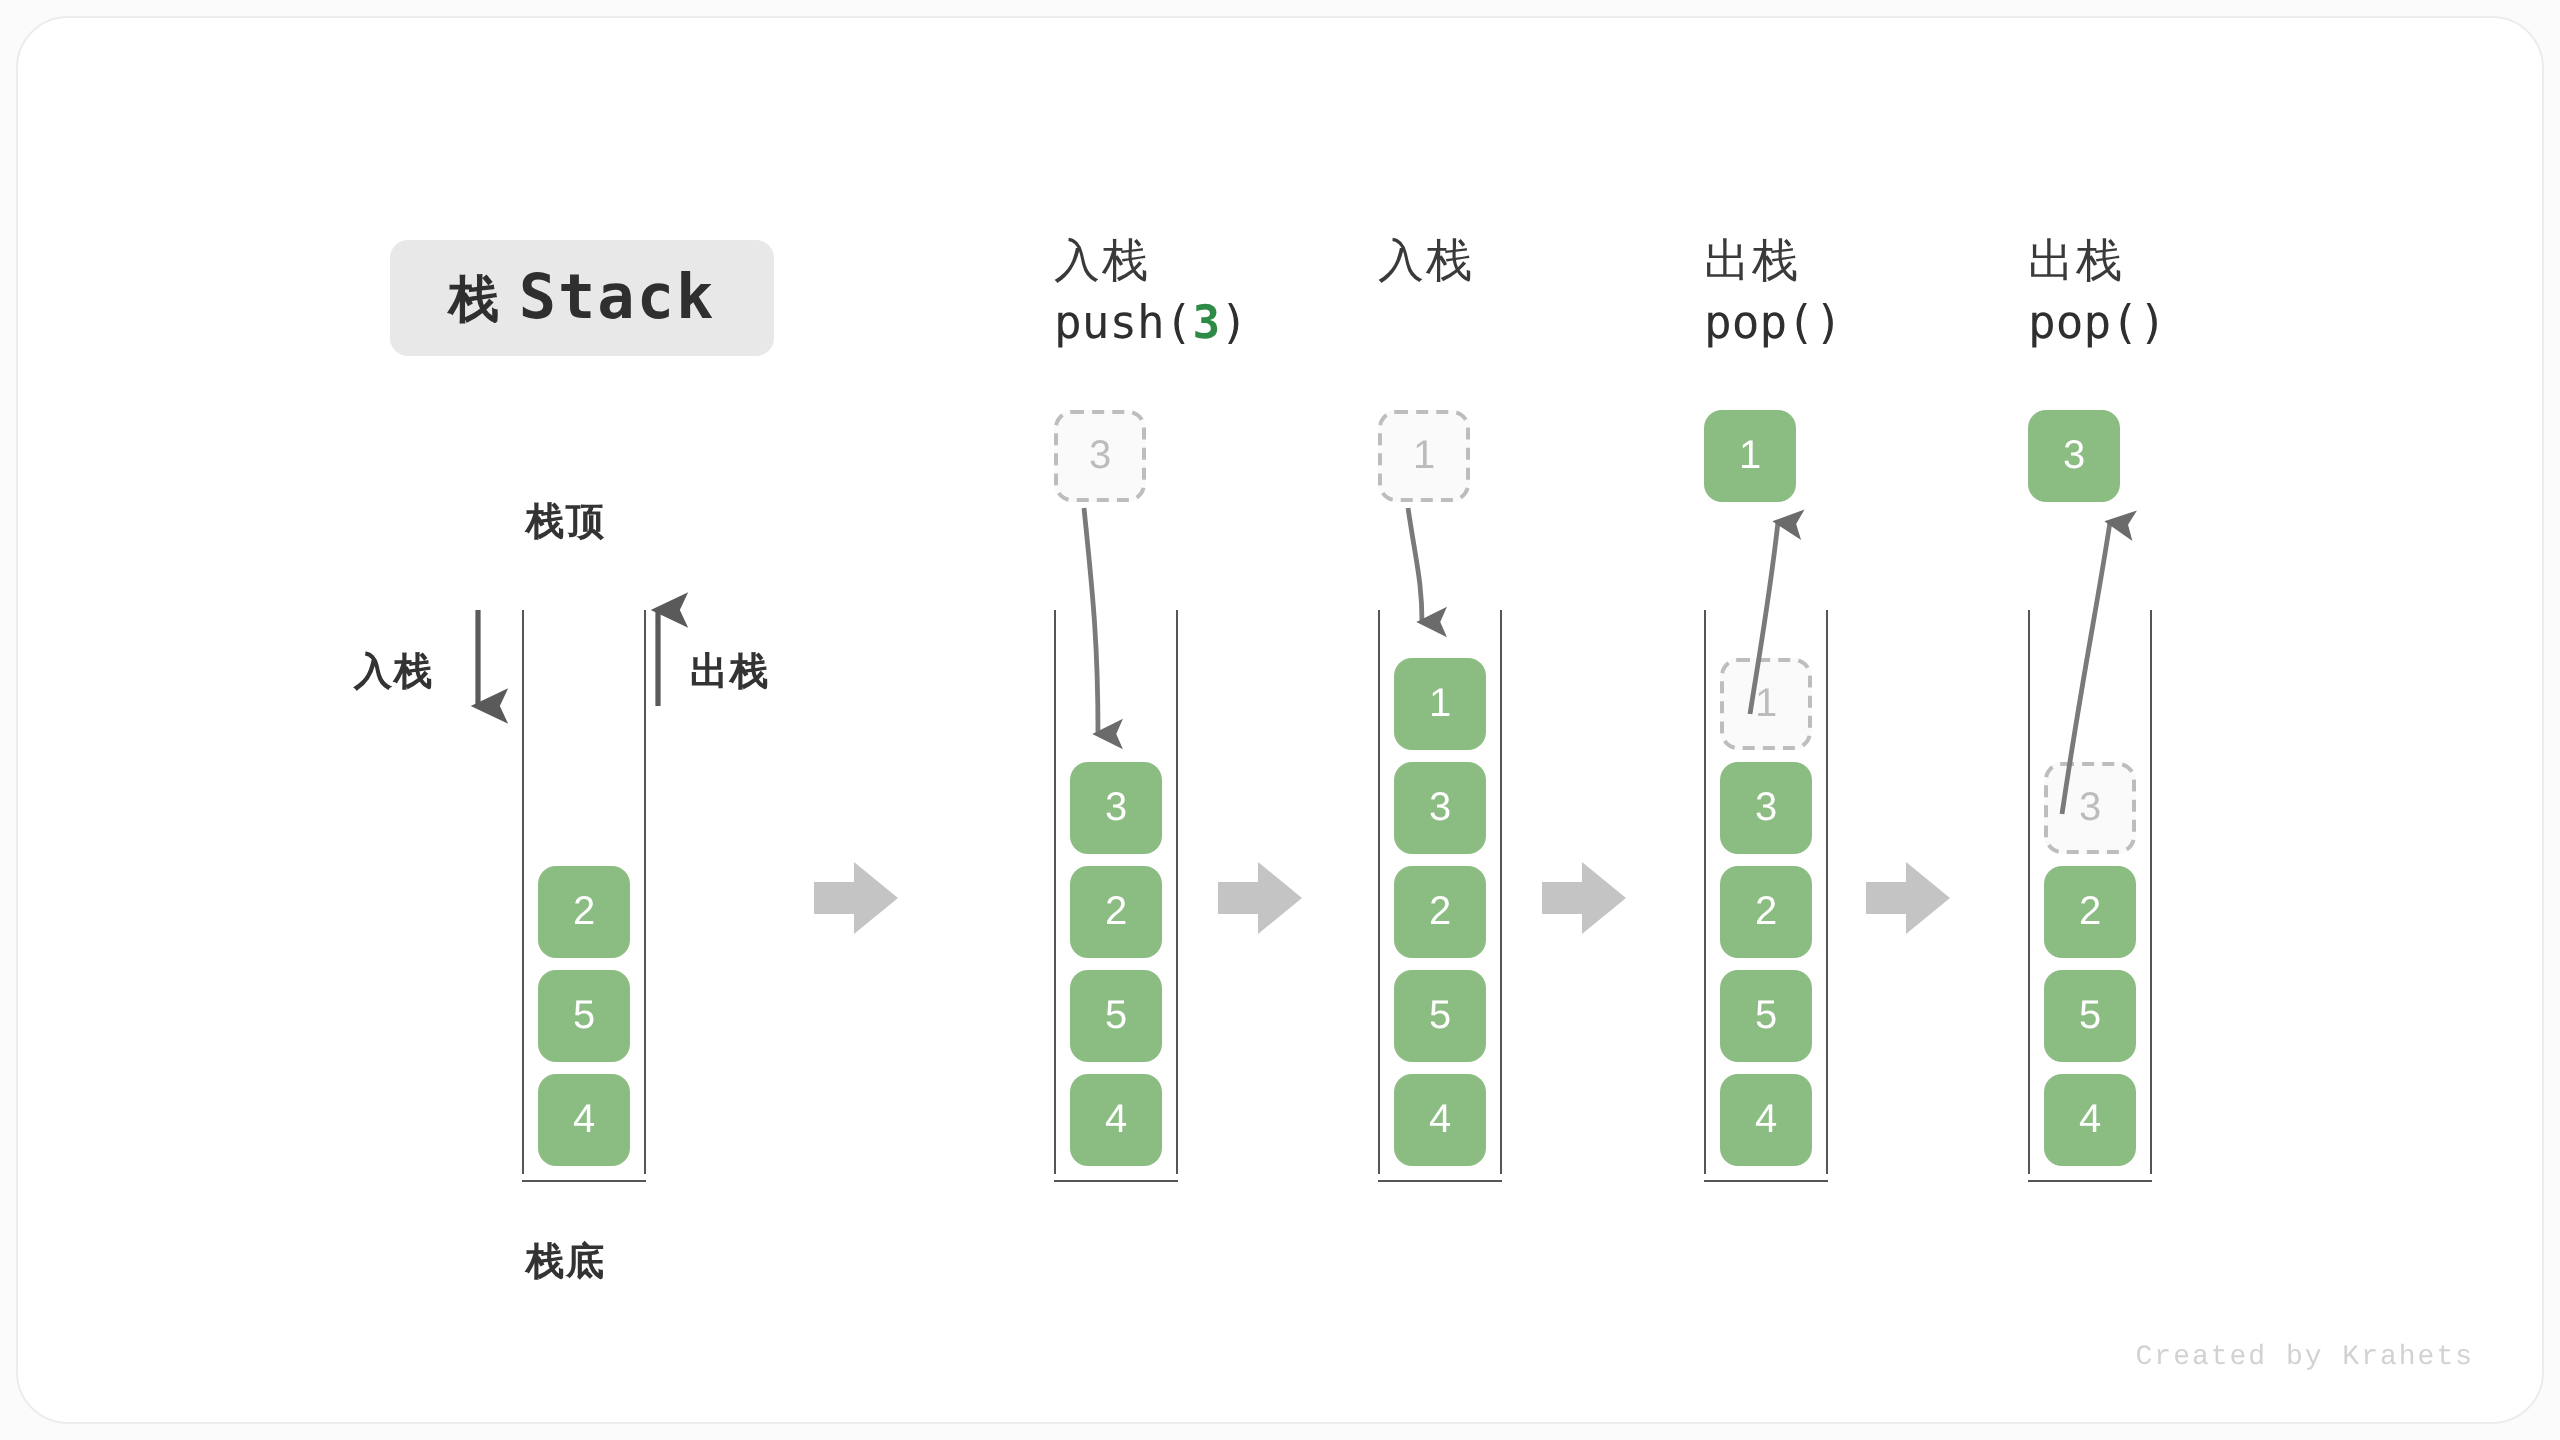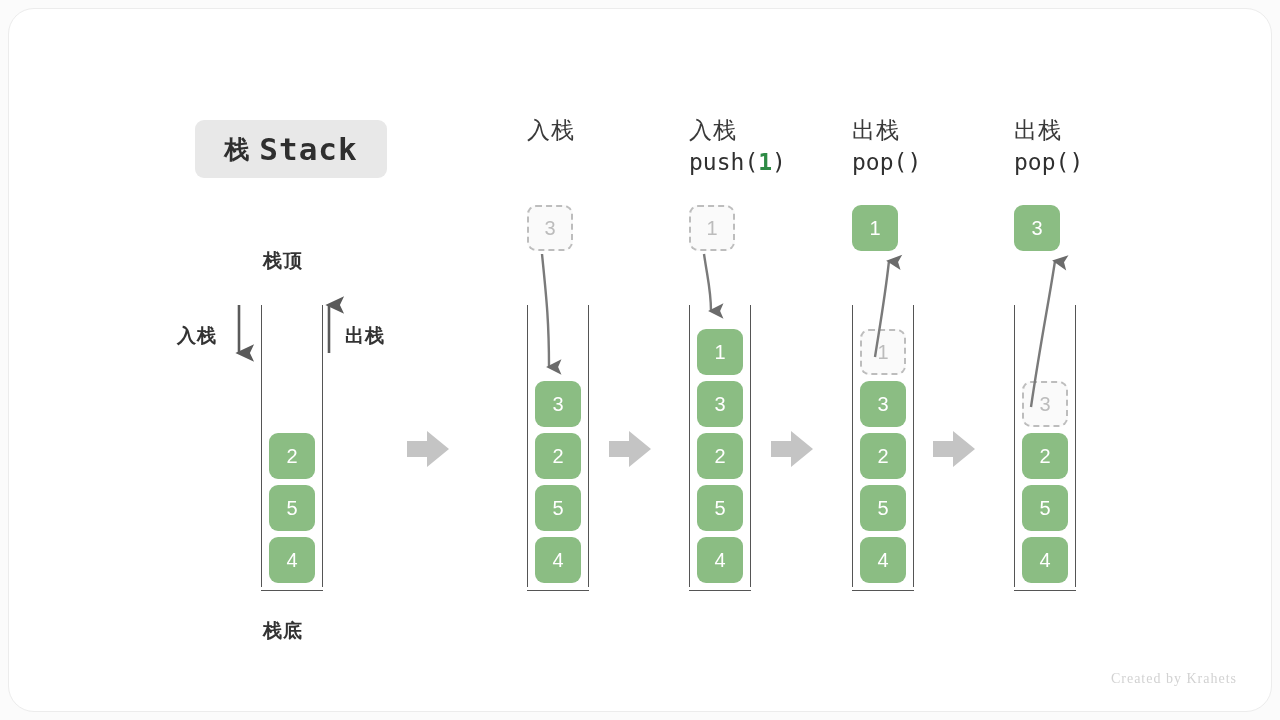--- a/index.html
+++ b/index.html
@@ -162,44 +162,44 @@
     top: 0;
     width: 1264px;
     height: 704px;
     pointer-events: none;
   }
 
   .watermark {
     position: absolute;
     right: 34px;
     bottom: 24px;
-    font-family: Liberation Serif, serif;
+    font-family: Liberation Mono, monospace;
     font-size: 14px;
     color: #d2d2d2;
     letter-spacing: 1px;
   }
 </style>
 </head>
 <body>
 
 <div class="page">
   <div class="card">
 
     <div class="title-chip">
       <span>栈</span>
       <span class="mono">Stack</span>
     </div>
 
     <div class="op" style="left:518px; top:106px;">
       <div class="op-cn">入栈</div>
+      <div class="op-code"><span>push(</span><span class="arg">3</span><span>)</span></div>
     </div>
 
     <div class="op" style="left:680px; top:106px;">
       <div class="op-cn">入栈</div>
-      <div class="op-code"><span>push(</span><span class="arg">1</span><span>)</span></div>
     </div>
 
     <div class="op" style="left:843px; top:106px;">
       <div class="op-cn">出栈</div>
       <div class="op-code"><span>pop(</span><span class="arg"></span><span>)</span></div>
     </div>
 
     <div class="op" style="left:1005px; top:106px;">
       <div class="op-cn">出栈</div>
       <div class="op-code"><span>pop(</span><span class="arg"></span><span>)</span></div>

